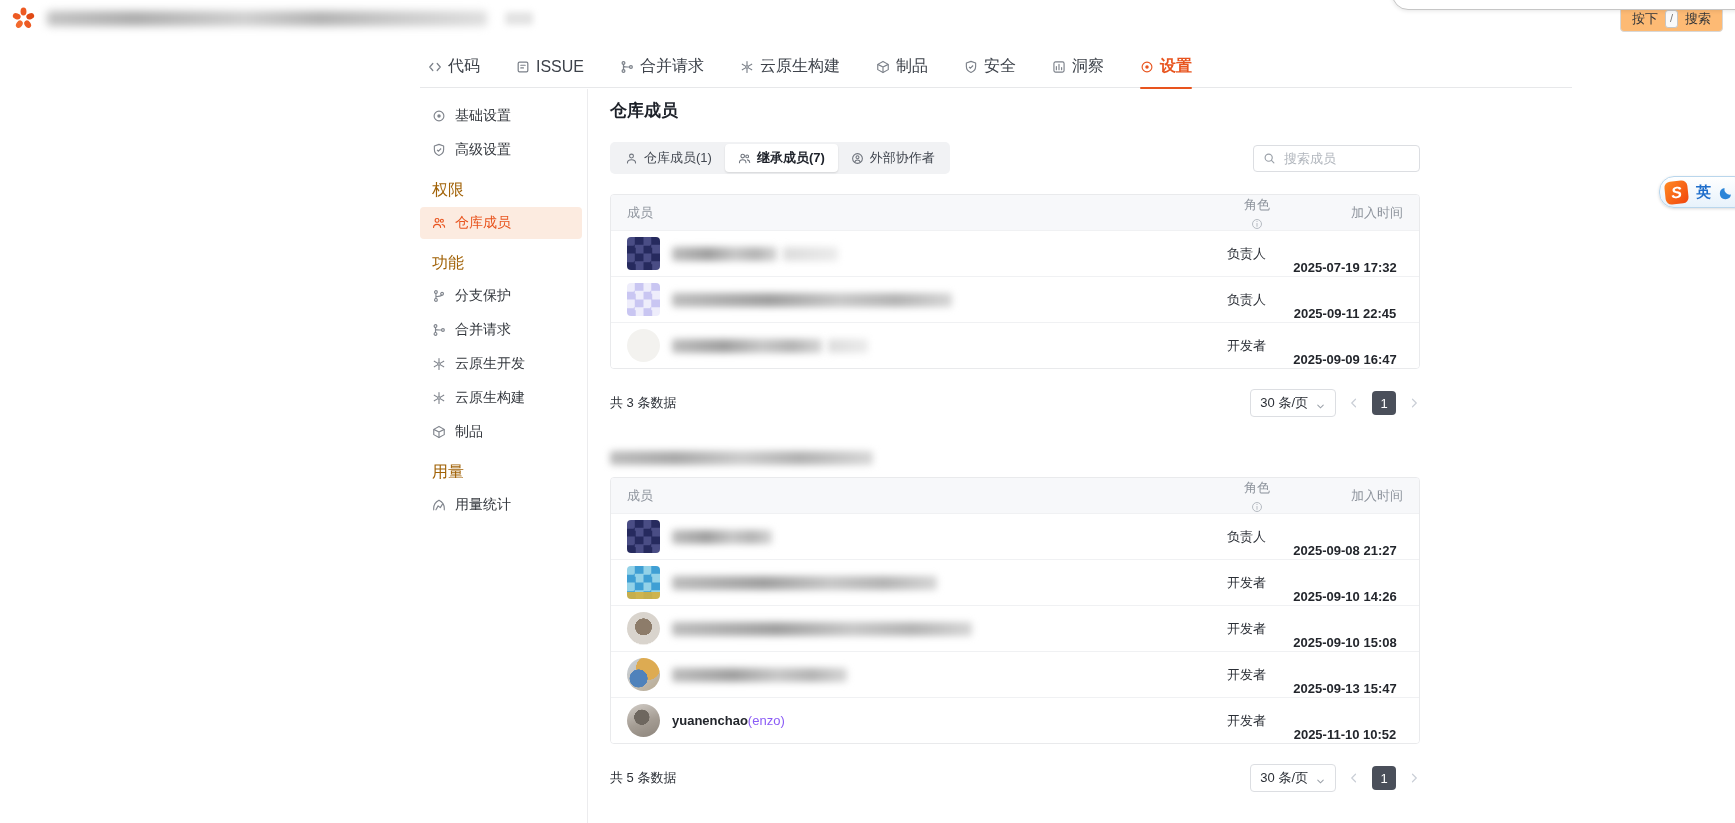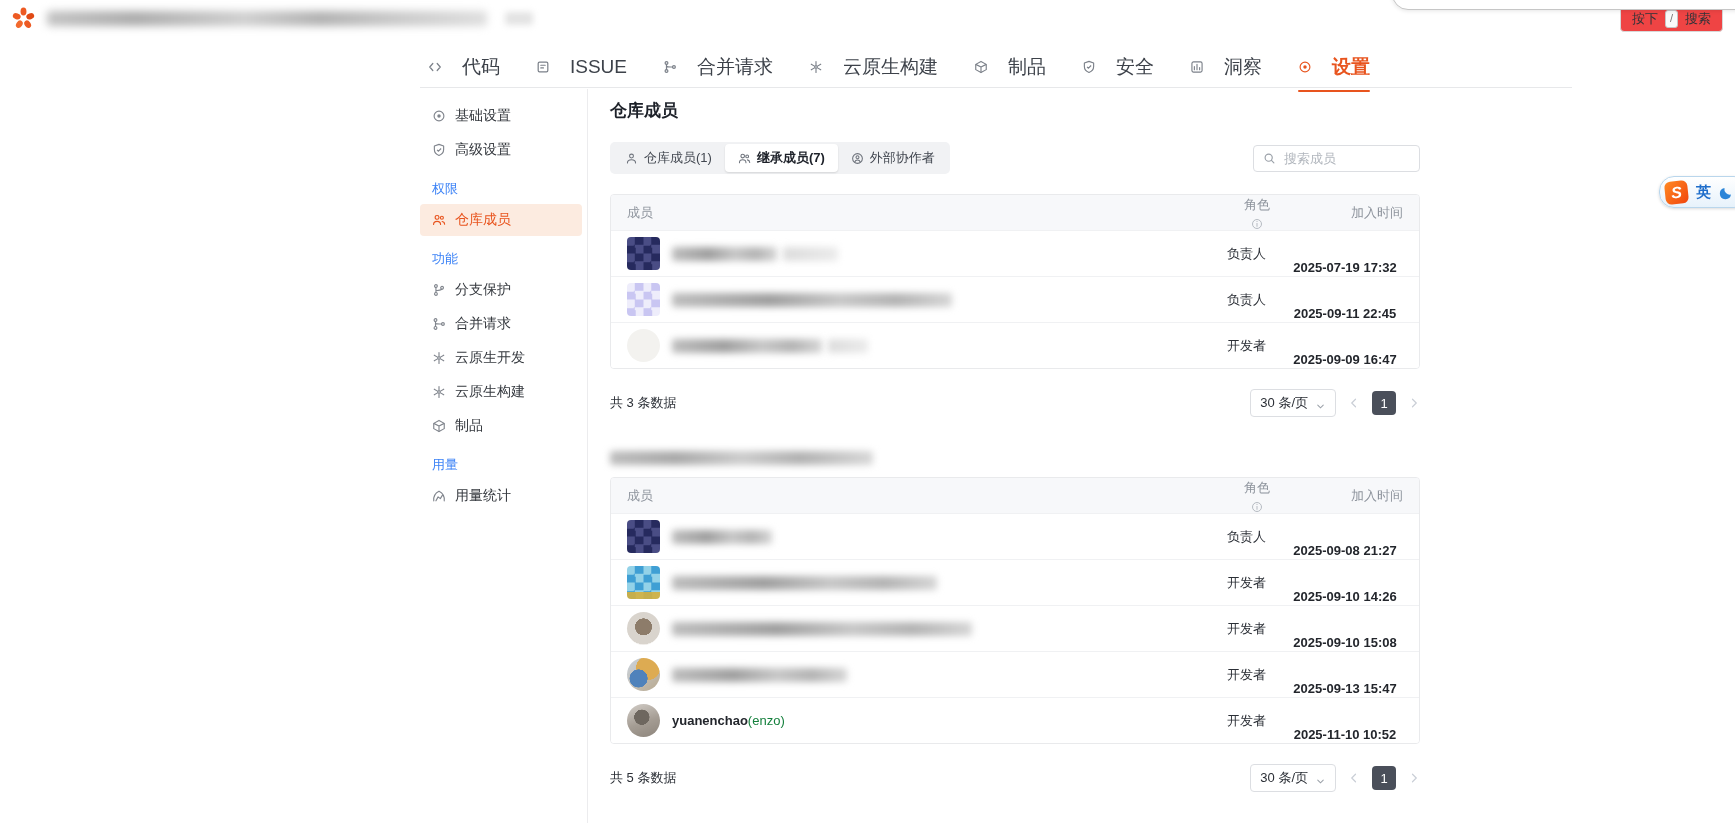--- a/index.html
+++ b/index.html
@@ -7,39 +7,39 @@
     width:1735px;height:823px;position:relative;overflow:hidden;background:#fff;
     font-family:"Liberation Sans","DejaVu Sans",sans-serif;color:#2b2f36;
   }
   svg{display:block;}
   
   .topbar{position:absolute;top:0;left:0;right:0;height:37px;display:flex;align-items:center;padding:0 12px;gap:12px;box-sizing:border-box;}
   .crumb-blur{width:440px;height:15px;border-radius:3px;filter:blur(4px);
     background:linear-gradient(90deg,#c2c2c2,#ababab 20%,#cecece 45%,#b0b0b0 62%,#c9c9c9 80%,#dedede);}
   .crumb-tail{width:28px;height:13px;border-radius:3px;filter:blur(3px);background:#e3e3e3;margin-left:6px;}
   .search-hint{margin-left:auto;display:flex;align-items:center;gap:7px;border:1px solid #d8d8d8;border-radius:4px;
-    padding:3px 11px;font-size:13px;color:#2f3338;background:#ef4444;cursor:pointer;}
+    padding:3px 11px;font-size:13px;color:#2f3338;background:#fdba74;cursor:pointer;}
   .key-cap{border:1px solid #c6c6c6;border-radius:3px;font-size:11px;line-height:15px;height:16px;padding:0 4px;color:#777;background:#fafafa;}
   .top-overlay{position:absolute;left:1392px;top:-26px;width:370px;height:34px;background:#fff;border:1px solid #c6c6c6;
     border-radius:16px;box-shadow:0 1px 4px rgba(0,0,0,.10);}
   
   .repo-nav{position:absolute;left:420px;top:46px;width:1152px;height:42px;border-bottom:1px solid #e7e8ea;
     display:flex;align-items:center;gap:36px;padding-left:8px;box-sizing:border-box;}
-  .nav-tab{position:relative;display:flex;align-items:center;gap:20px;font-size:19px;color:#3d424a;cursor:pointer;}
+  .nav-tab{position:relative;display:flex;align-items:center;gap:6px;font-size:16px;color:#3d424a;cursor:pointer;}
   .nav-tab .ic{color:#7b8089;}
   .nav-tab.active{color:#e8541e;font-weight:700;}
   .nav-tab.active .ic{color:#e8541e;}
   .nav-tab.active::after{content:"";position:absolute;left:0;right:0;bottom:-12px;height:2px;background:#e8541e;border-radius:1px;}
   
   .sidebar{position:absolute;left:420px;top:100px;width:162px;font-size:14px;}
   .side-item{display:flex;align-items:center;gap:9px;padding:7px 12px;border-radius:4px;margin-bottom:2px;color:#33373d;cursor:pointer;}
   .side-item .ic{color:#80858d;}
   .side-item.active{background:#fcebe0;color:#e8541e;}
   .side-item.active .ic{color:#e8541e;}
-  .side-section{font-size:13px;color:#3b82f6;padding:12px 12px 6px;}
+  .side-section{font-size:16px;color:#a16207;padding:12px 12px 6px;}
   .divider-v{position:absolute;left:587px;top:89px;bottom:0;width:1px;background:#ececee;}
   
   .content{position:absolute;left:610px;top:97px;width:810px;}
   .page-title{font-size:17px;font-weight:700;color:#1d2129;margin:2px 0 20px;}
   .tabs-row{display:flex;align-items:center;justify-content:space-between;margin-bottom:20px;}
   .pill-group{display:flex;background:#f1f2f4;border-radius:5px;padding:2px;}
   .pill{display:flex;align-items:center;gap:6px;padding:5px 13px;font-size:13px;color:#41464f;border-radius:4px;cursor:pointer;}
   .pill .ic{color:#6e737c;}
   .pill.active{background:#fff;font-weight:700;box-shadow:0 1px 2px rgba(0,0,0,.12);color:#1d2129;}
   .search-box{width:167px;height:27px;border:1px solid #dcdee2;border-radius:4px;display:flex;align-items:center;gap:6px;
@@ -57,21 +57,21 @@
   .col-joined{text-align:right;}
   .t-row{height:45px;border-top:1px solid #f0f1f3;font-size:13px;color:#2b2f36;background:#fff;}
   .cell-member{display:flex;align-items:center;gap:12px;}
   .cell-joined{text-align:center;font-weight:700;color:#23262c;margin-top:27px;}
   .avatar{width:33px;height:33px;border-radius:4px;flex:none;}
   .avatar.round{border-radius:50%;}
   .rname{height:14px;border-radius:2px;filter:blur(3.5px);
     background:linear-gradient(90deg,#bdbdbd,#9f9f9f 35%,#c7c7c7 60%,#b3b3b3 80%,#d6d6d6);}
   .rname.light{background:linear-gradient(90deg,#dcdcdc,#ebebeb);}
   .member-name b{font-weight:700;color:#23262c;}
-  .member-name .muted{color:#15803d;}
+  .member-name .muted{color:#8b5cf6;}
   .table-footer{display:flex;align-items:center;justify-content:space-between;margin:20px 0 34px;font-size:13px;color:#2b2f36;}
   .footer-right{display:flex;align-items:center;gap:12px;}
   .page-size{display:flex;align-items:flex-end;gap:7px;border:1px solid #dcdee2;border-radius:4px;padding:4px 9px;background:#fff;cursor:pointer;}
   .page-size .ic{color:#9ba1a9;}
   .pg-btn{color:#c9ced6;cursor:default;display:flex;}
   .page-current{width:24px;height:24px;background:#4a4f5a;color:#fff;display:flex;align-items:center;justify-content:center;
     border-radius:4px;font-size:13px;cursor:pointer;}
   
   .av-navy{background:repeating-conic-gradient(#262a5e 0% 25%,#4a4d85 0% 50%) 0 0/16.5px 16.5px;filter:blur(.5px);}
   .av-lav{background:repeating-conic-gradient(#c9c6f2 0% 25%,#eeedfb 0% 50%) 0 0/16.5px 16.5px;filter:blur(.5px);}

